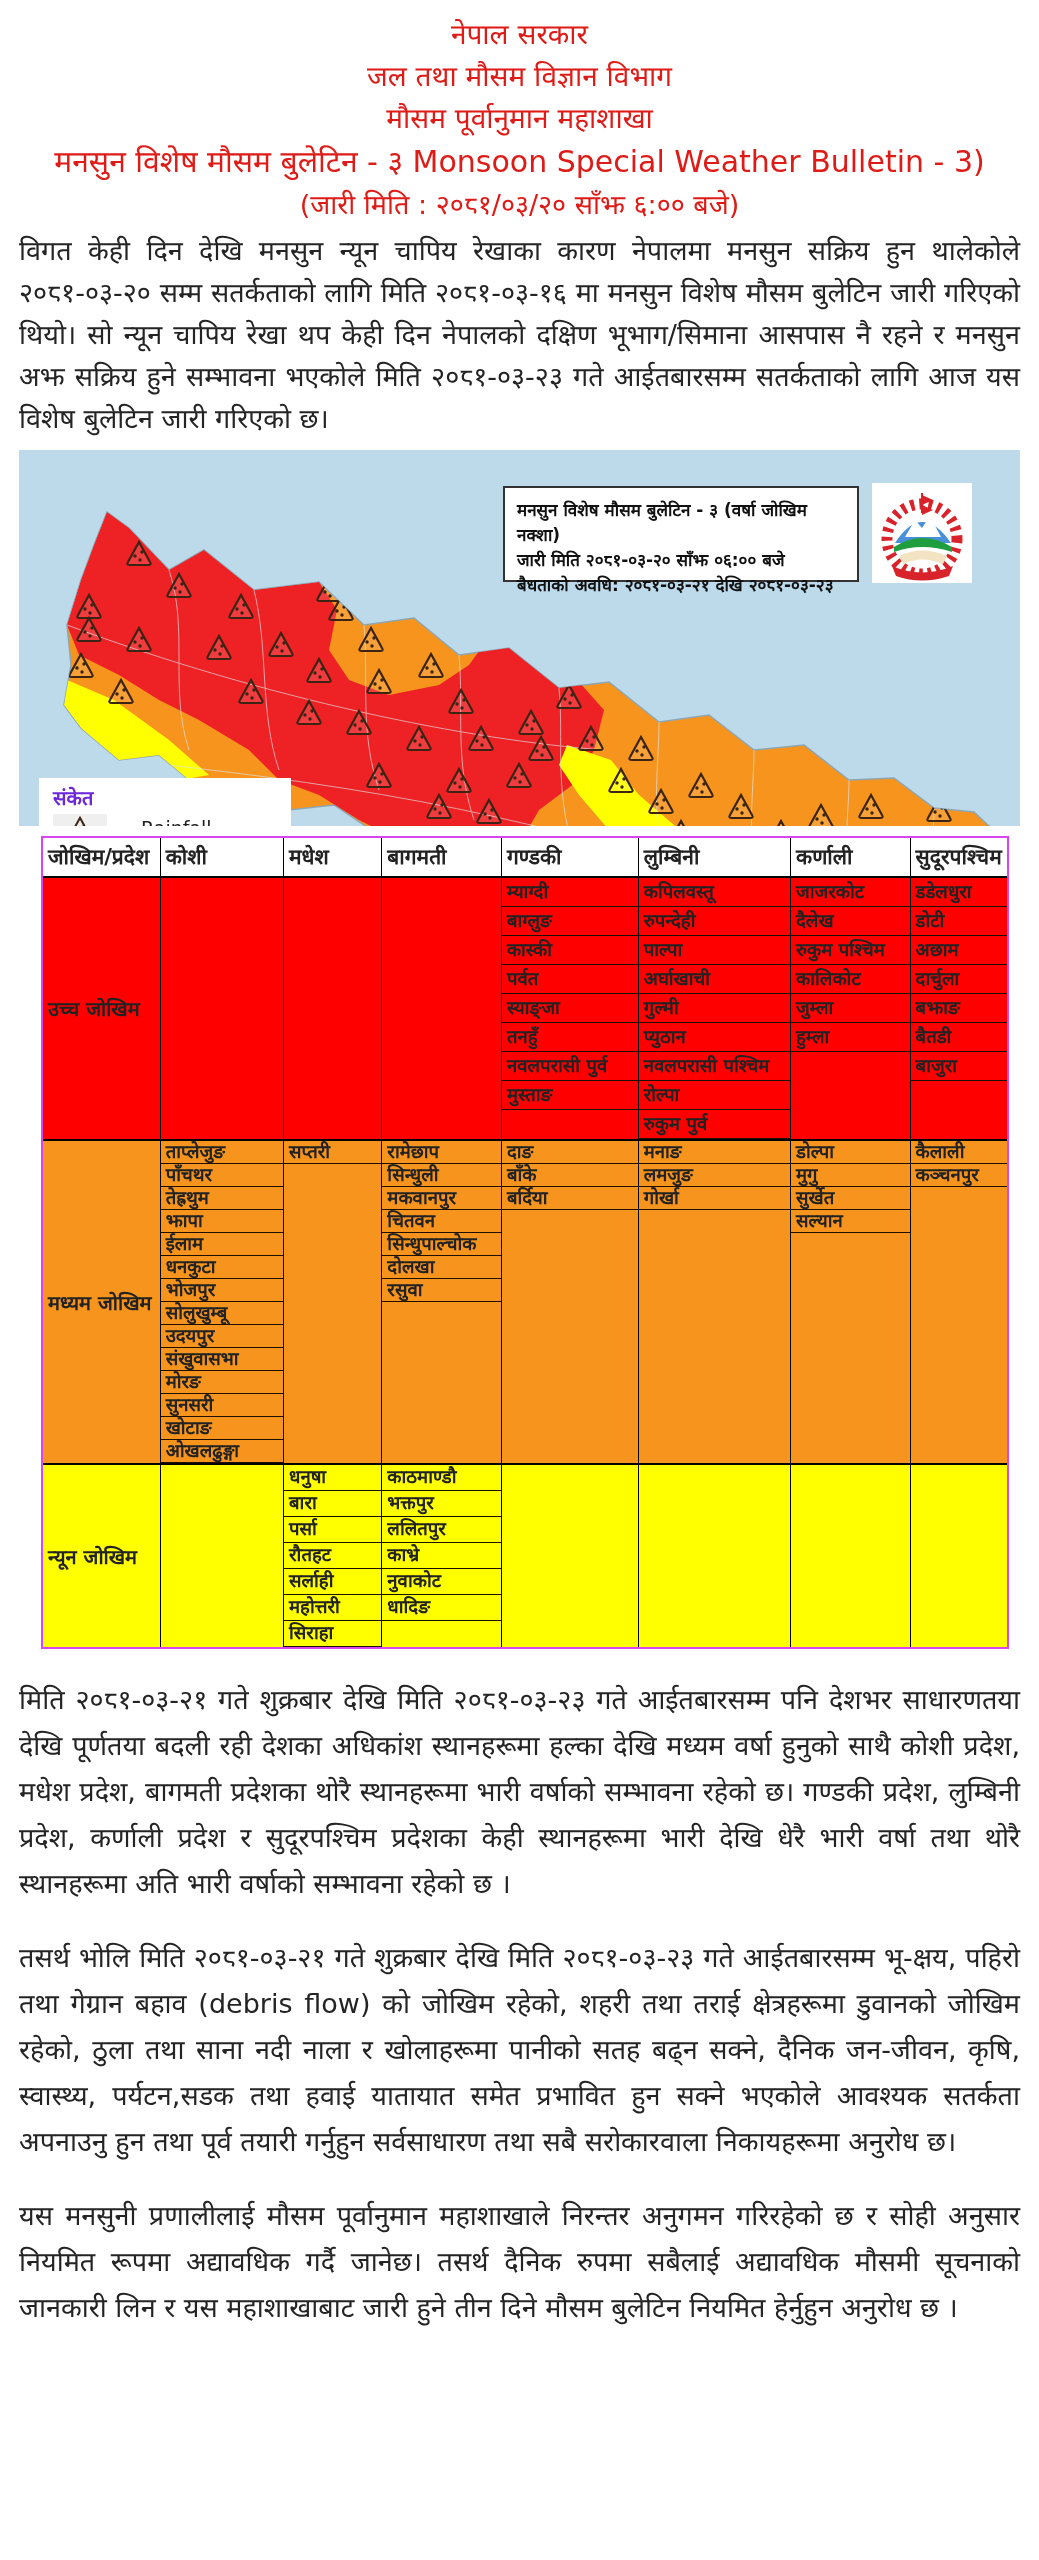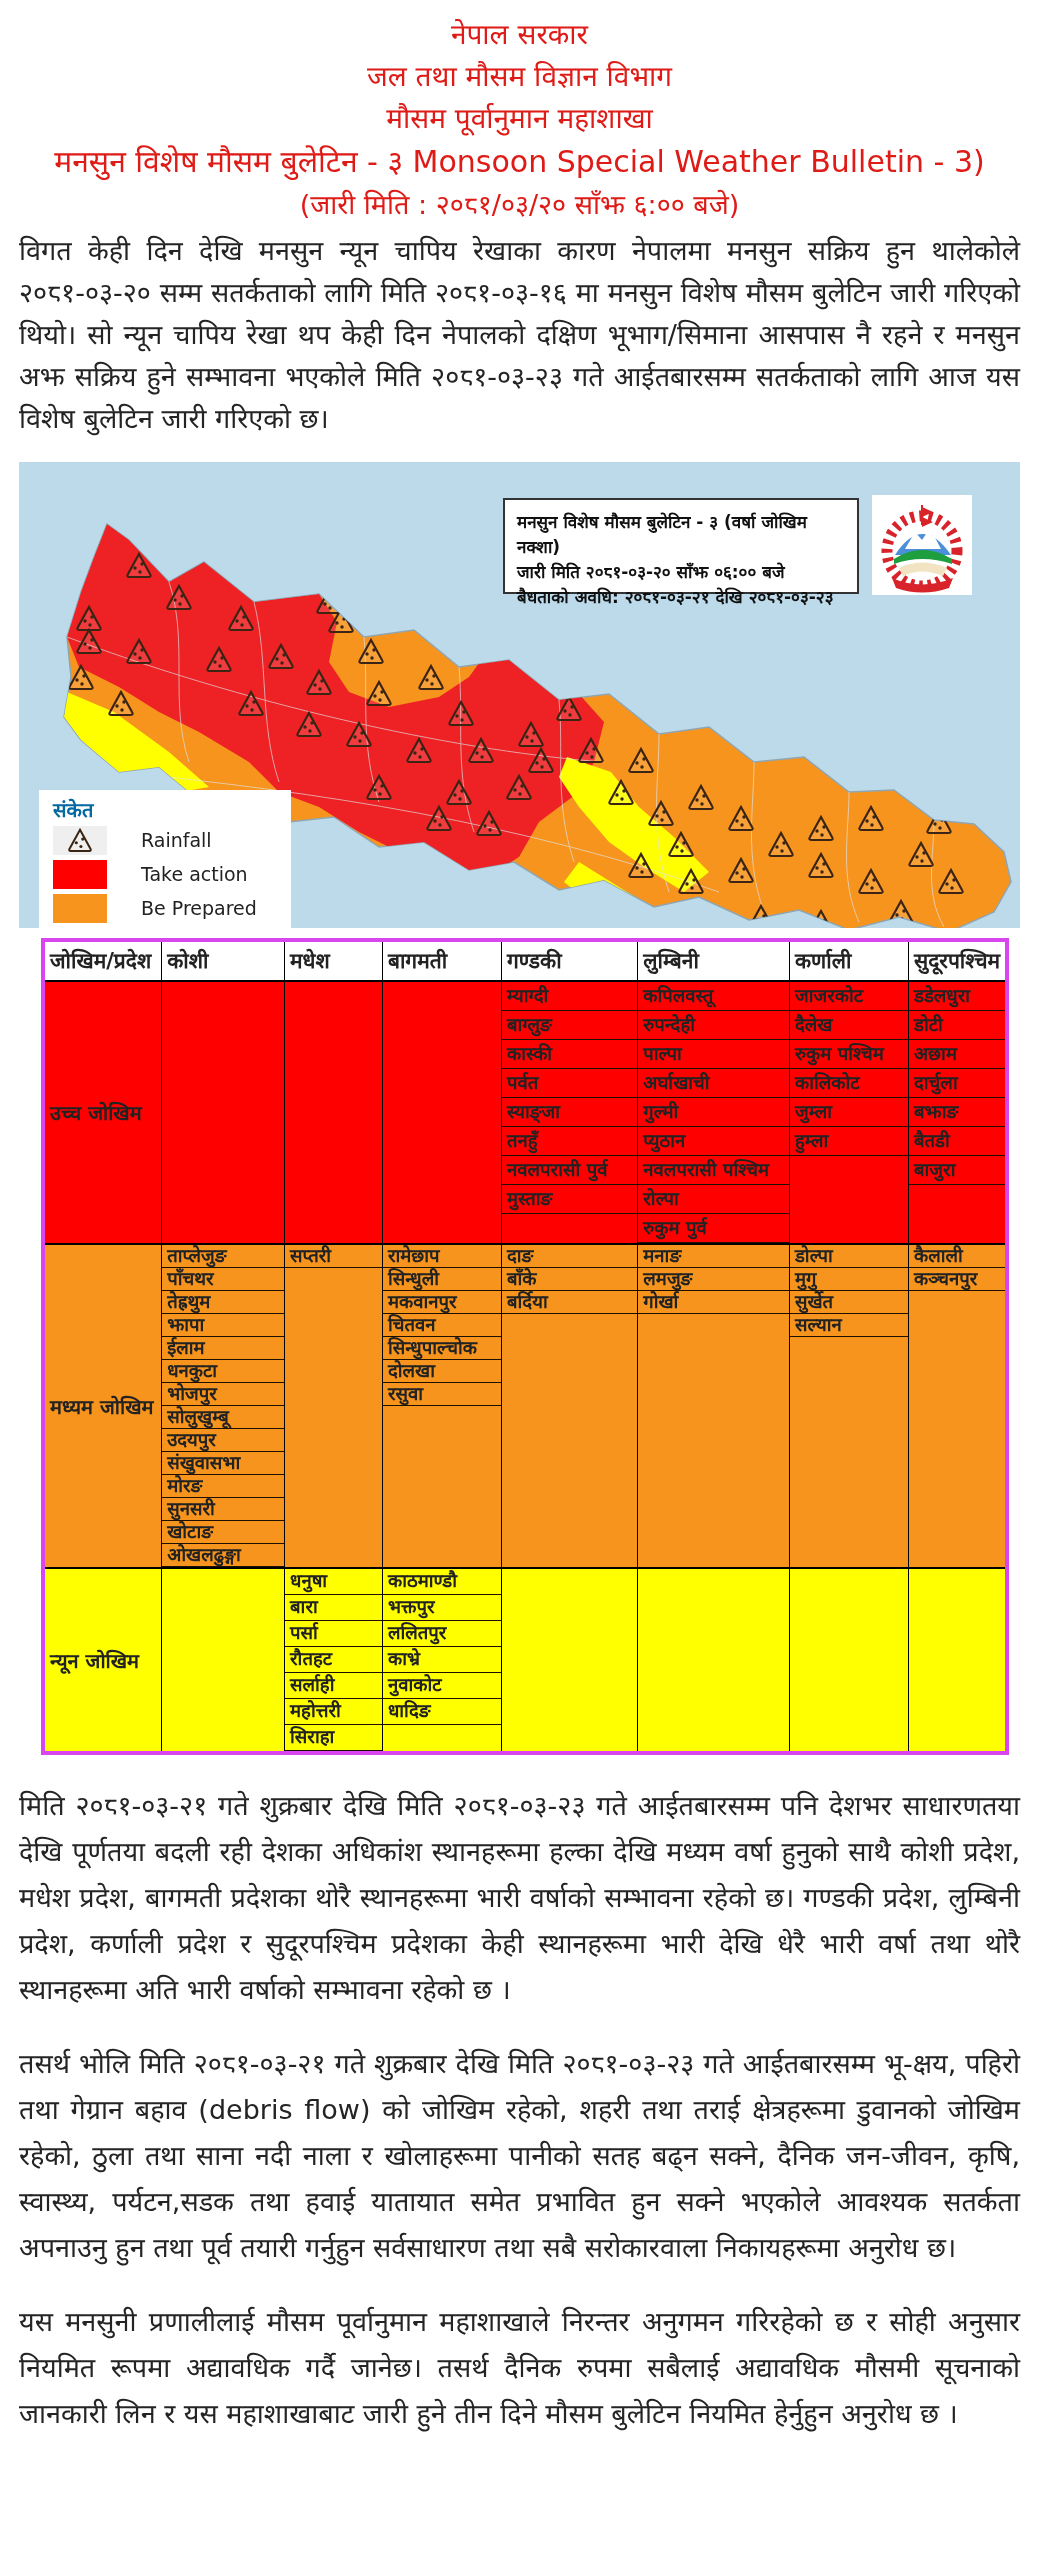--- a/index.html
+++ b/index.html
@@ -20,34 +20,34 @@
   .gov-header{text-align:center;color:var(--text-red);font-weight:normal;}
   .gov-line{font-size:28px;line-height:42px;}
   .bulletin-title{font-size:30px;line-height:44px;}
   .issue-date{font-size:27px;line-height:42px;}
 
   
   .para{font-size:27px;line-height:42px;text-align:justify;color:#242424;margin-top:4px;}
   .para.b{line-height:46px;margin-top:28px;}
 
   
-  .map-wrap{position:relative;width:1001px;height:466px;background:var(--map-bg);margin-top:22px;overflow:hidden;}
+  .map-wrap{position:relative;width:1001px;height:376px;background:var(--map-bg);margin-top:10px;overflow:hidden;}
   .map-svg{position:absolute;left:0;top:0;}
   .map-info-box{position:absolute;left:484px;top:36px;width:356px;height:96px;background:#fff;border:2px solid #333;
     padding:10px 12px;font-weight:bold;font-size:17px;line-height:25px;color:#111;}
   .emblem{position:absolute;left:853px;top:33px;width:100px;height:100px;background:#fff;}
   .legend{position:absolute;left:20px;top:328px;width:252px;height:178px;background:#fff;padding:6px 10px 8px 14px;}
-  .legend-title{font-weight:bold;font-size:20px;color:#0369a1;margin-bottom:2px;}
+  .legend-title{font-weight:bold;font-size:20px;color:#6d28d9;margin-bottom:2px;}
   .legend-row{display:flex;align-items:center;height:30px;margin-bottom:4px;}
   .legend-swatch{width:54px;height:29px;flex:0 0 54px;}
   .legend-iconbox{width:54px;height:29px;flex:0 0 54px;display:flex;align-items:center;justify-content:center;background:#efefef;}
   .legend-label{font-size:19px;color:#222;margin-left:34px;white-space:nowrap;}
 
   
-  .risk-table{width:968px;margin-left:22px;margin-top:10px;border:4px solid #d946ef;font-weight:bold;}
+  .risk-table{width:968px;margin-left:22px;margin-top:10px;border:2px solid #d946ef;font-weight:bold;}
   .trow{display:grid;grid-template-columns:12.1% 12.8% 10.2% 12.4% 14.2% 15.8% 12.4% 10.1%;}
   .thead .cell{background:#fff;font-size:21px;padding:4px 4px 6px 5px;}
   .cell{border-left:1px solid #000;min-width:0;}
   .cell:first-child{border-left:none;}
   .sec{border-top:2px solid #000;}
   .sec0{background:var(--table-red);}
   .sec1{background:var(--orange);}
   .sec2{background:var(--yellow);}
   .label-cell{display:flex;align-items:center;font-size:20px;padding-left:5px;}
   .d{display:flex;align-items:center;font-size:18.5px;line-height:1;padding-left:5px;

